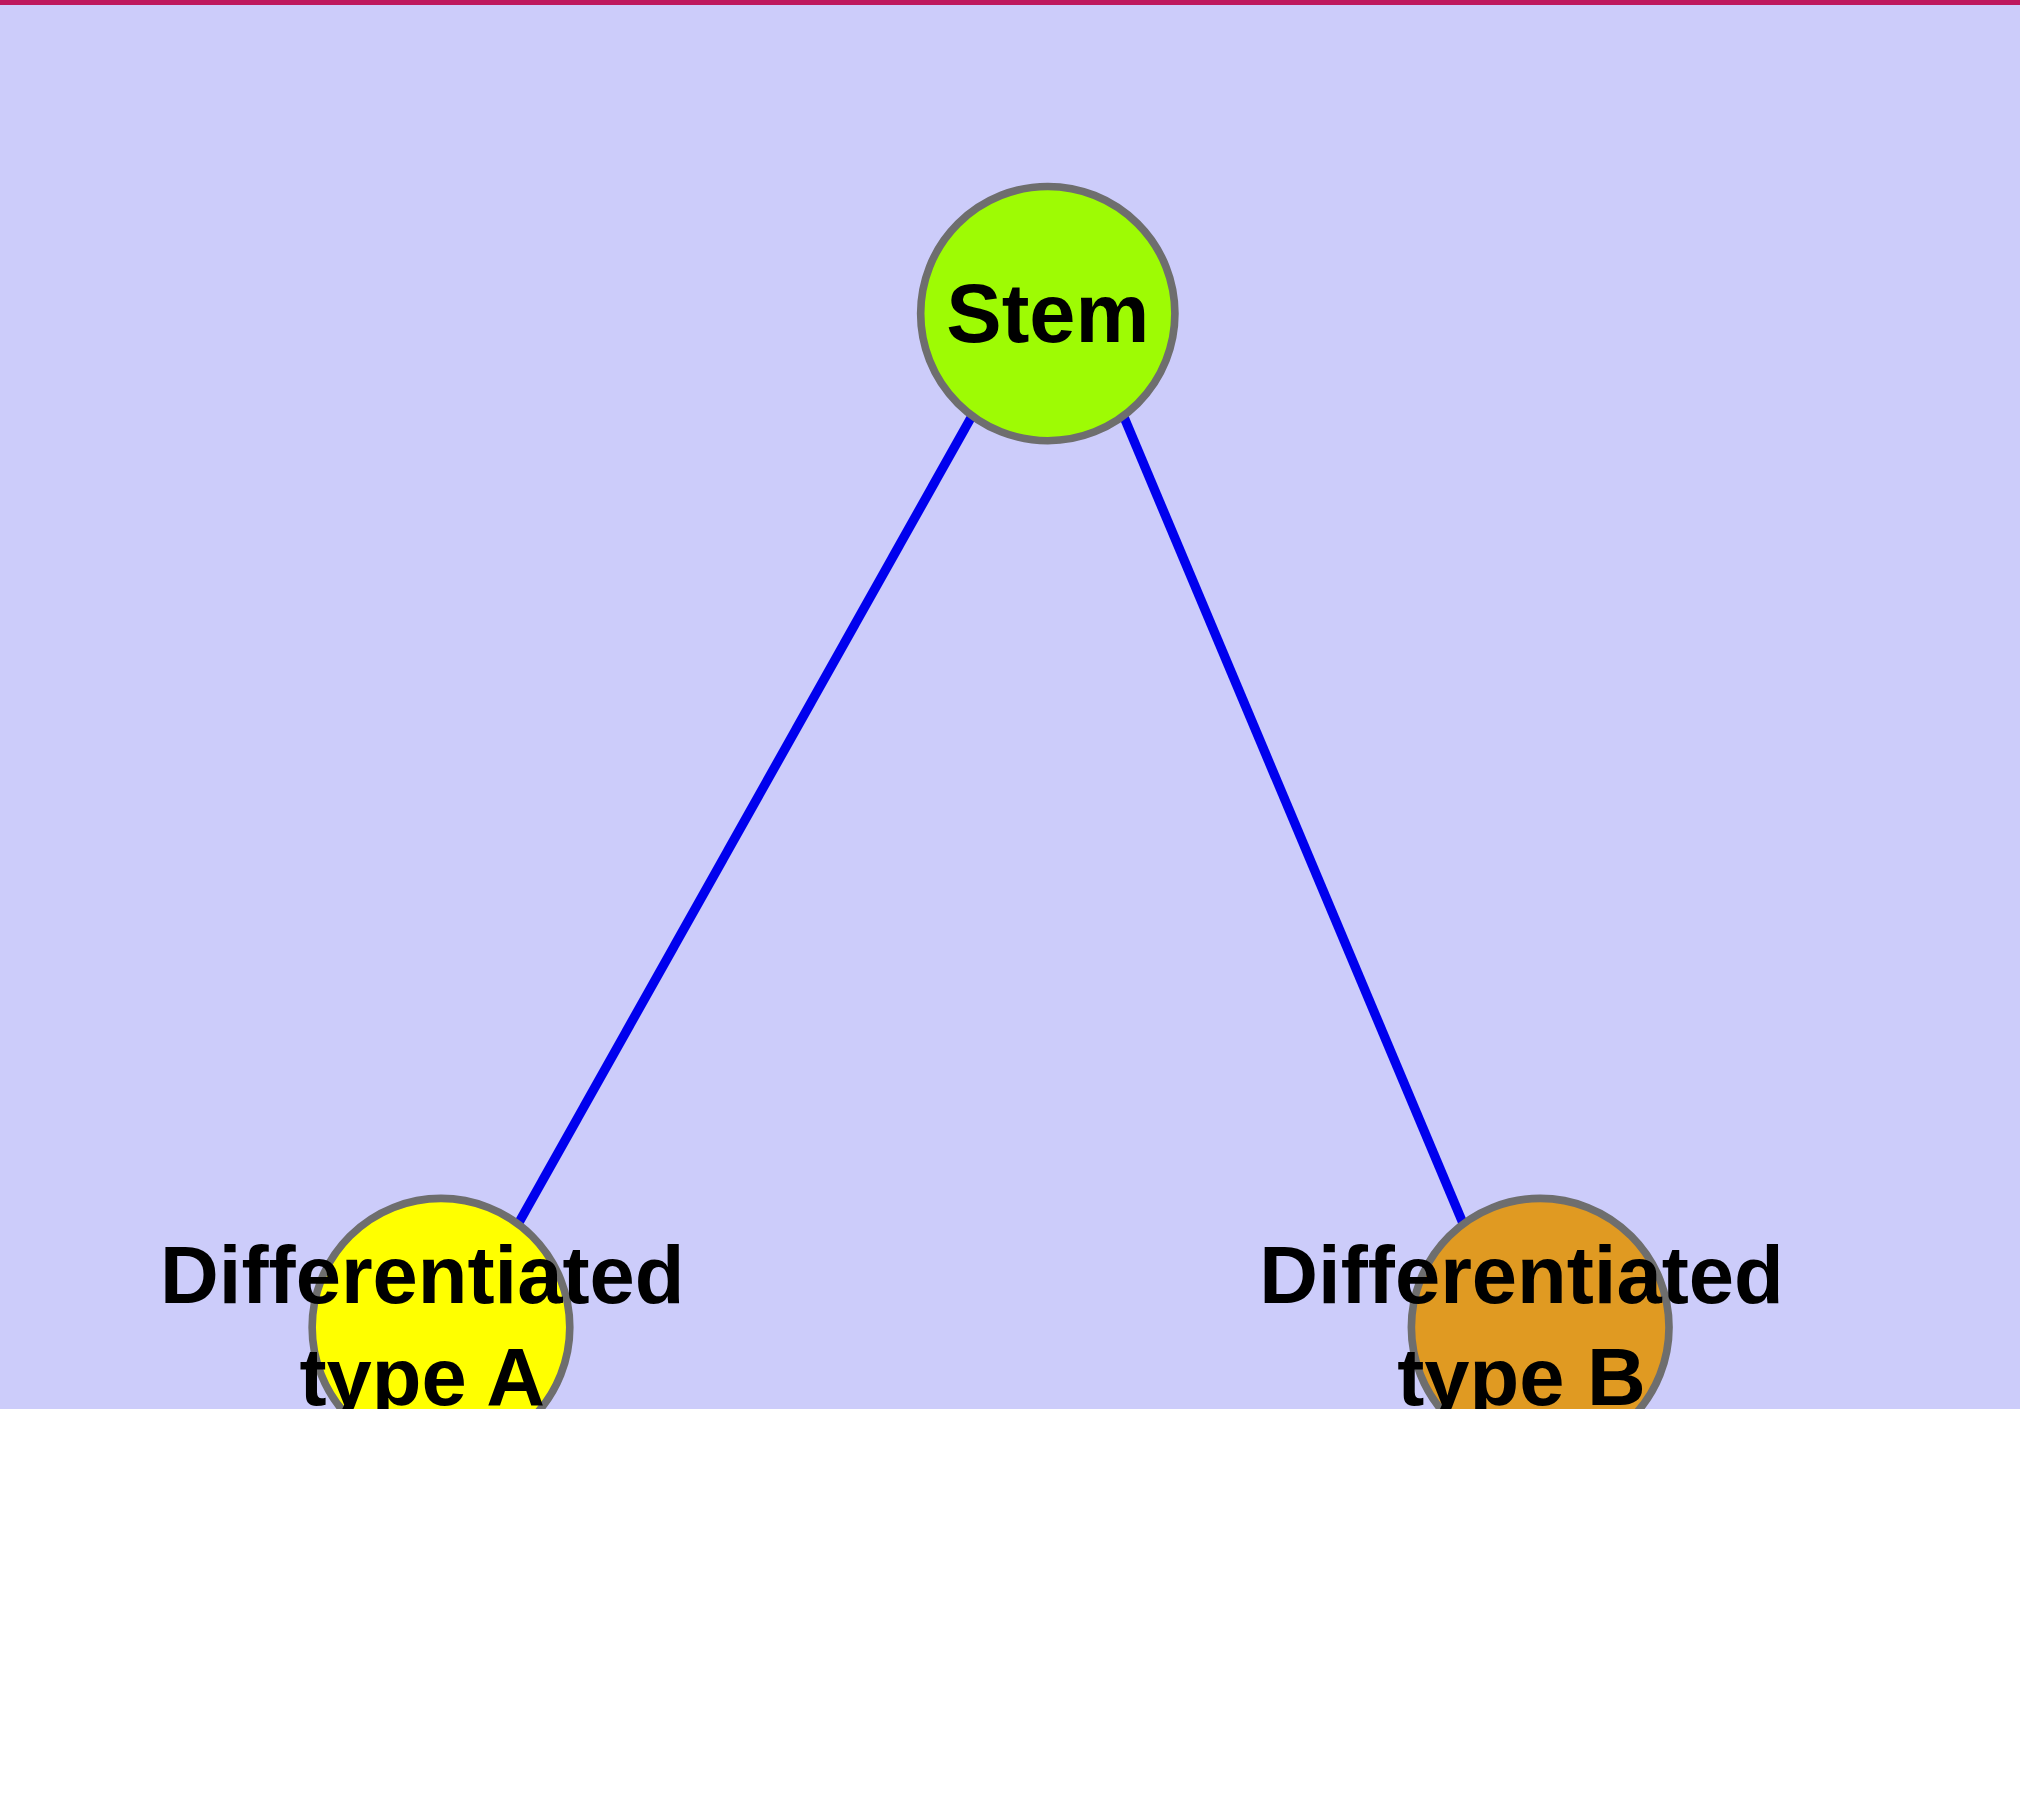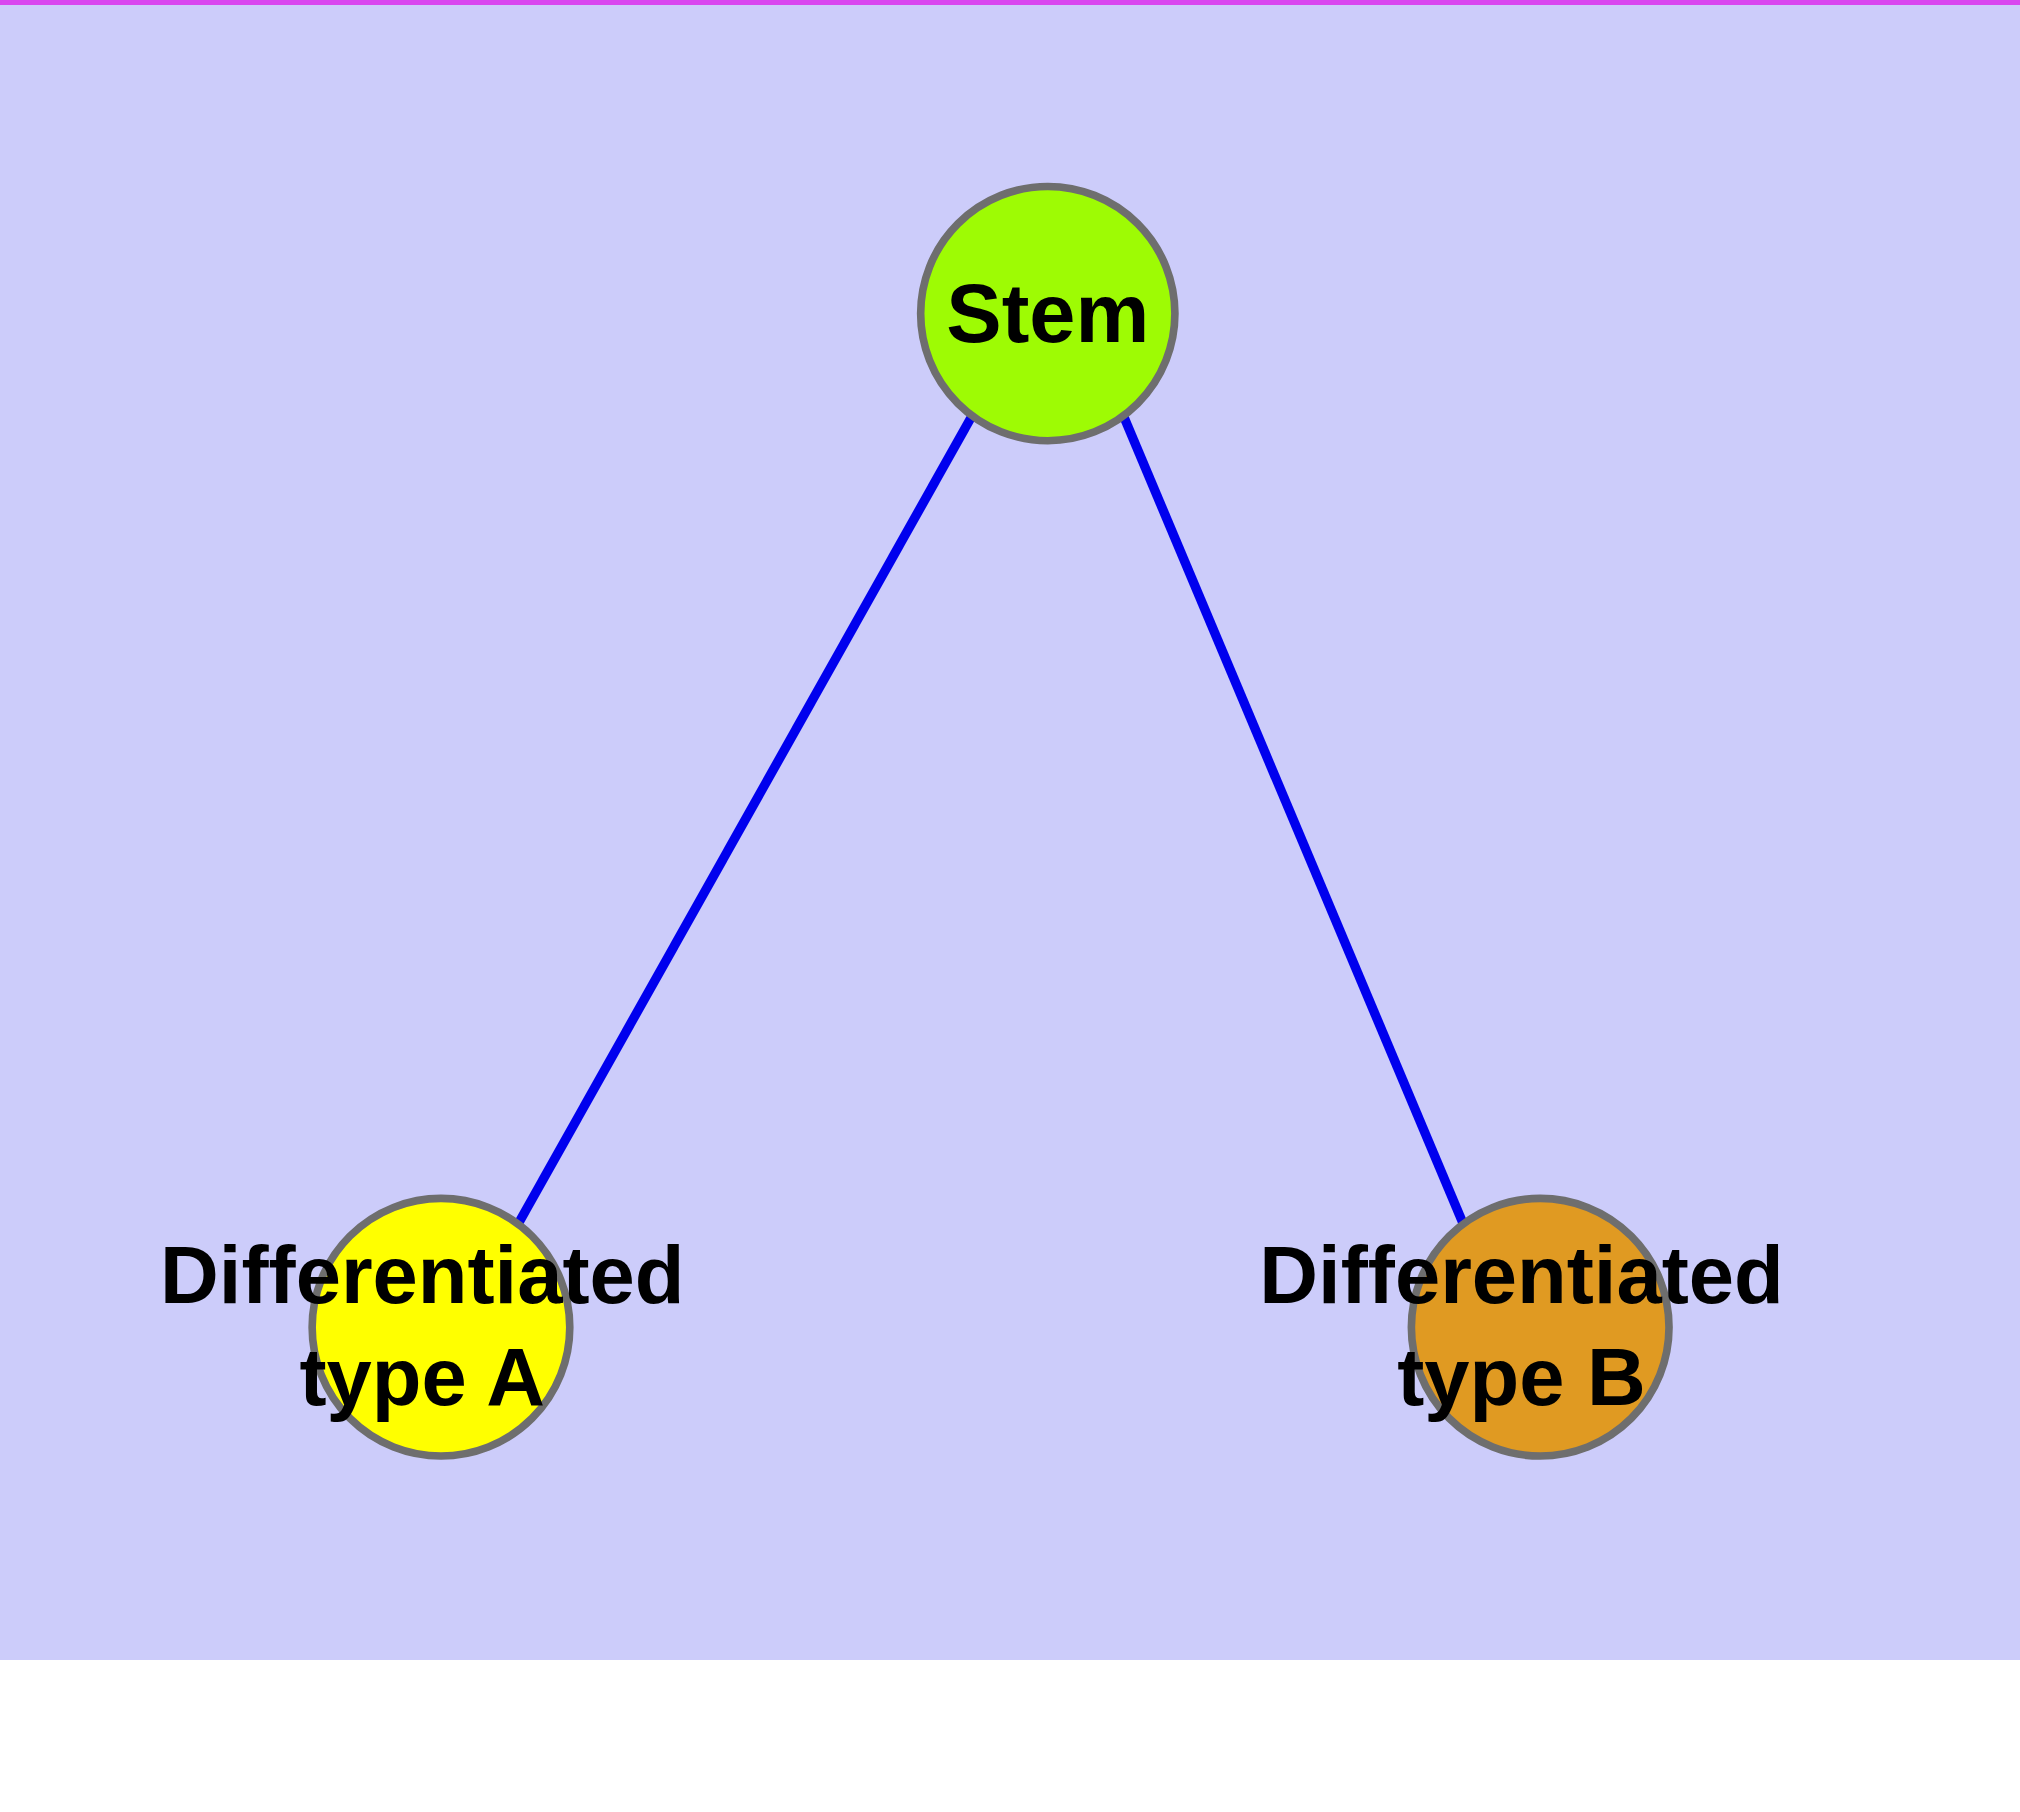--- a/index.html
+++ b/index.html
@@ -3,22 +3,22 @@
 <meta charset="utf-8">
 <style>
   html, body {
     margin: 0;
     padding: 0;
     background: #ffffff;
   }
   #canvas {
     position: relative;
     width: 2021px;
-    height: 1660px;
-    background: #d946ef;
+    height: 1409px;
+    background: #be185d;
     overflow: hidden;
     font-family: "Liberation Sans", sans-serif;
   }
   #plot-background {
     position: absolute;
     left: 0;
     top: 5.1px;
     width: 2021px;
     height: 1802px;
     background: #ccccfa;

